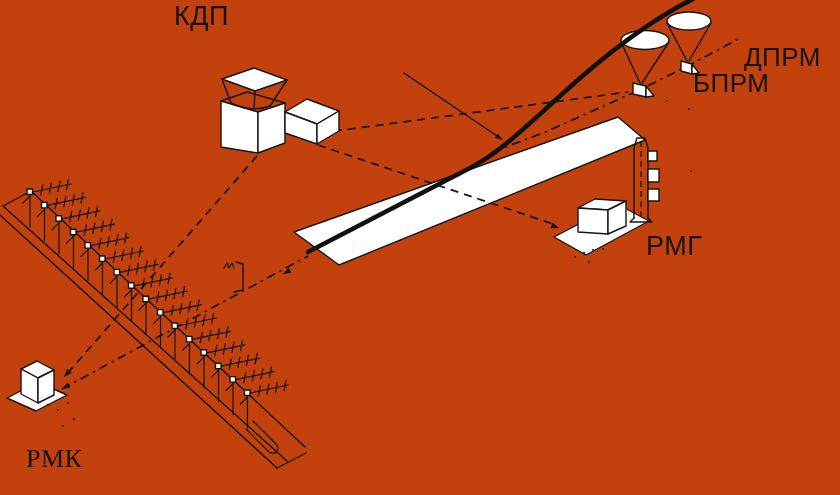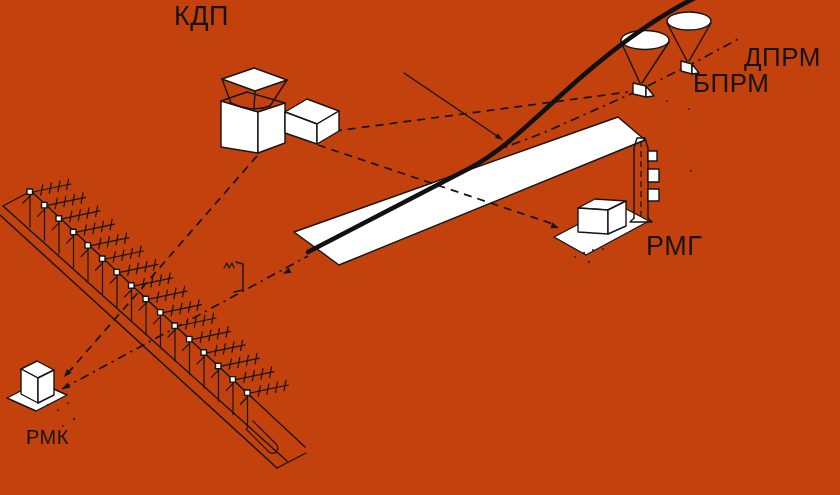--- a/index.html
+++ b/index.html
@@ -4,21 +4,21 @@
 <style>
   html,body{margin:0;padding:0;background:#fff;}
   .stage{position:relative;width:840px;height:495px;background:#c2410c;overflow:hidden;
          font-family:"Liberation Sans", sans-serif;}
   .stage svg{position:absolute;left:0;top:0;}
   .lbl{position:absolute;color:#141414;white-space:nowrap;letter-spacing:.5px;}
   .lbl-kdp {left:174px;top:1px;  font-size:27px;}
   .lbl-dprm{left:744px;top:14px; font-size:26px;margin-top:28px;}
   .lbl-bprm{left:693px;top:68px; font-size:26px;}
   .lbl-rmg {left:646px;top:231px;font-size:27px;}
-  .lbl-rmk {left:26px; top:426px;font-size:20px;}
+  .lbl-rmk {left:26px; top:444px;font-size:26px;font-family:Liberation Serif, serif;}
   .ln  {stroke:#151515;fill:none;stroke-width:1.4;stroke-linecap:round;stroke-linejoin:round;}
   .thin{stroke-width:1.2;}
   .dsh {stroke:#151515;fill:none;stroke-width:1.7;stroke-dasharray:8 6;}
   .ddot{stroke:#151515;fill:none;stroke-width:1.7;stroke-dasharray:9 5 2.2 5;}
   .wf  {fill:#ffffff;stroke:#151515;stroke-width:1.4;stroke-linejoin:round;}
   .blk {fill:#151515;stroke:none;}
   .thick{stroke:#111;fill:none;stroke-width:4.6;stroke-linecap:round;stroke-linejoin:round;}
   .mastdash{stroke:#151515;stroke-width:1.2;stroke-dasharray:6 4;fill:none;}
   .speck{fill:#2a2a2a;stroke:none;}
 </style>

